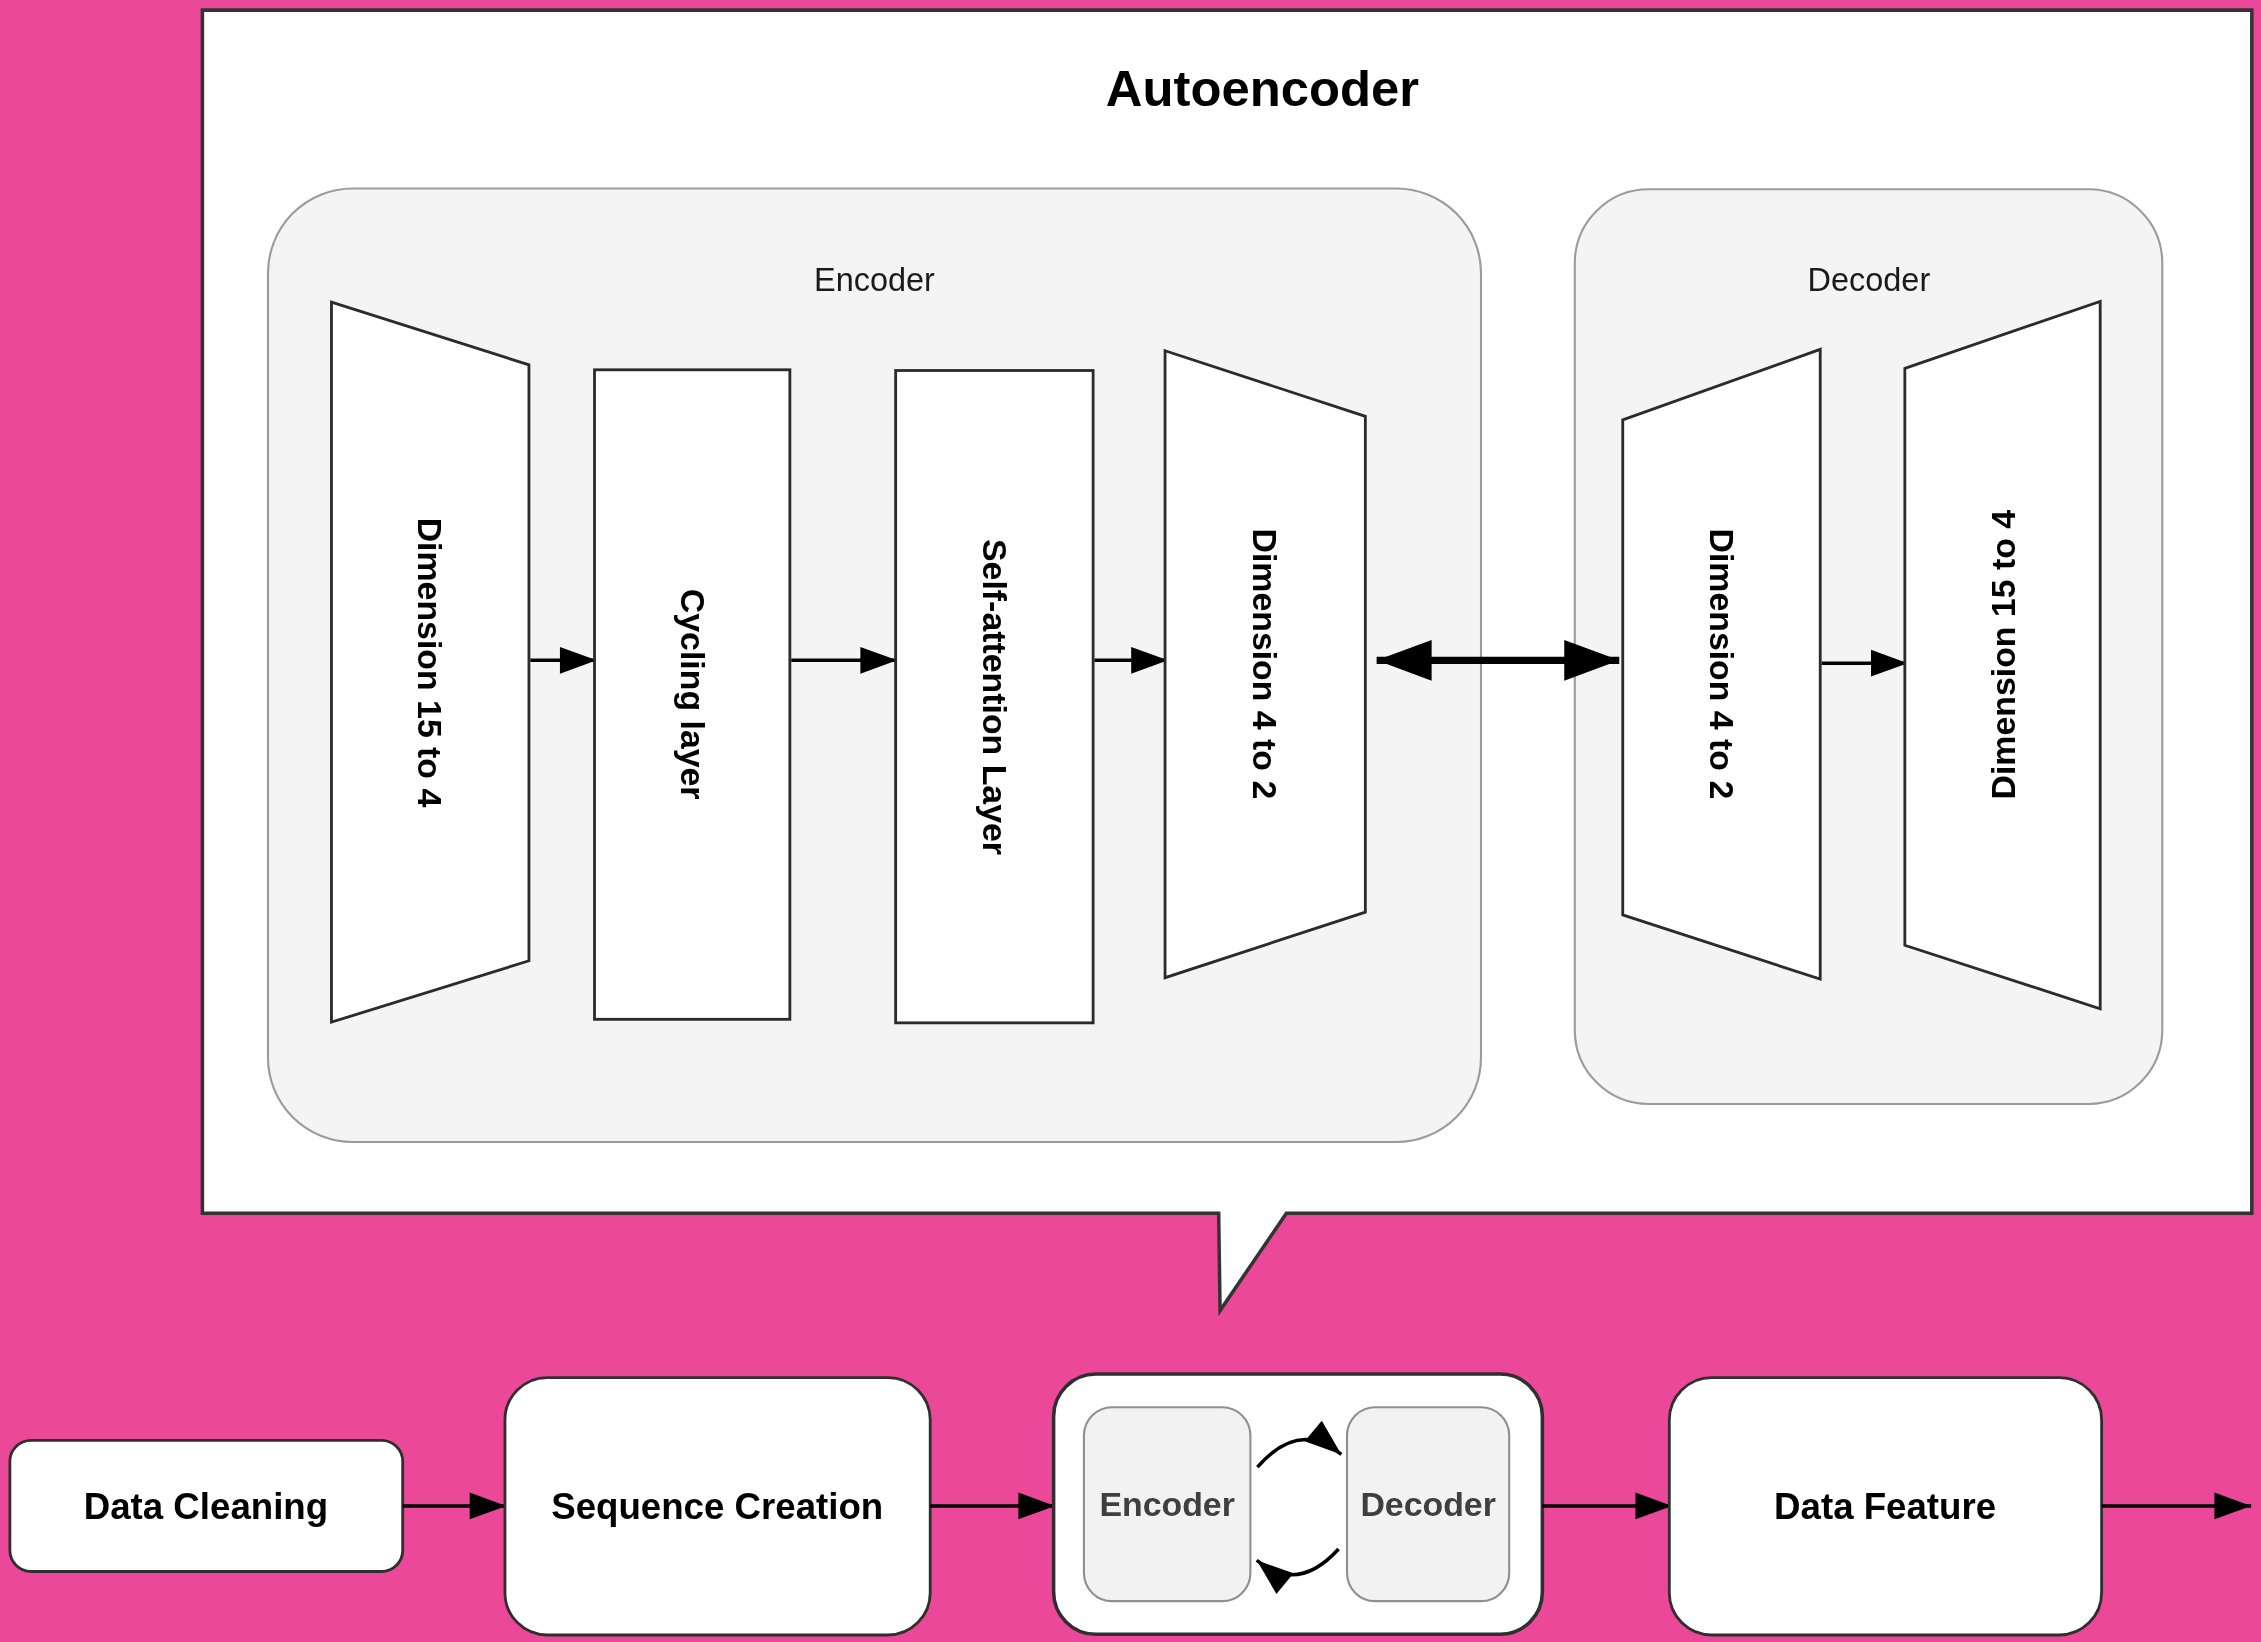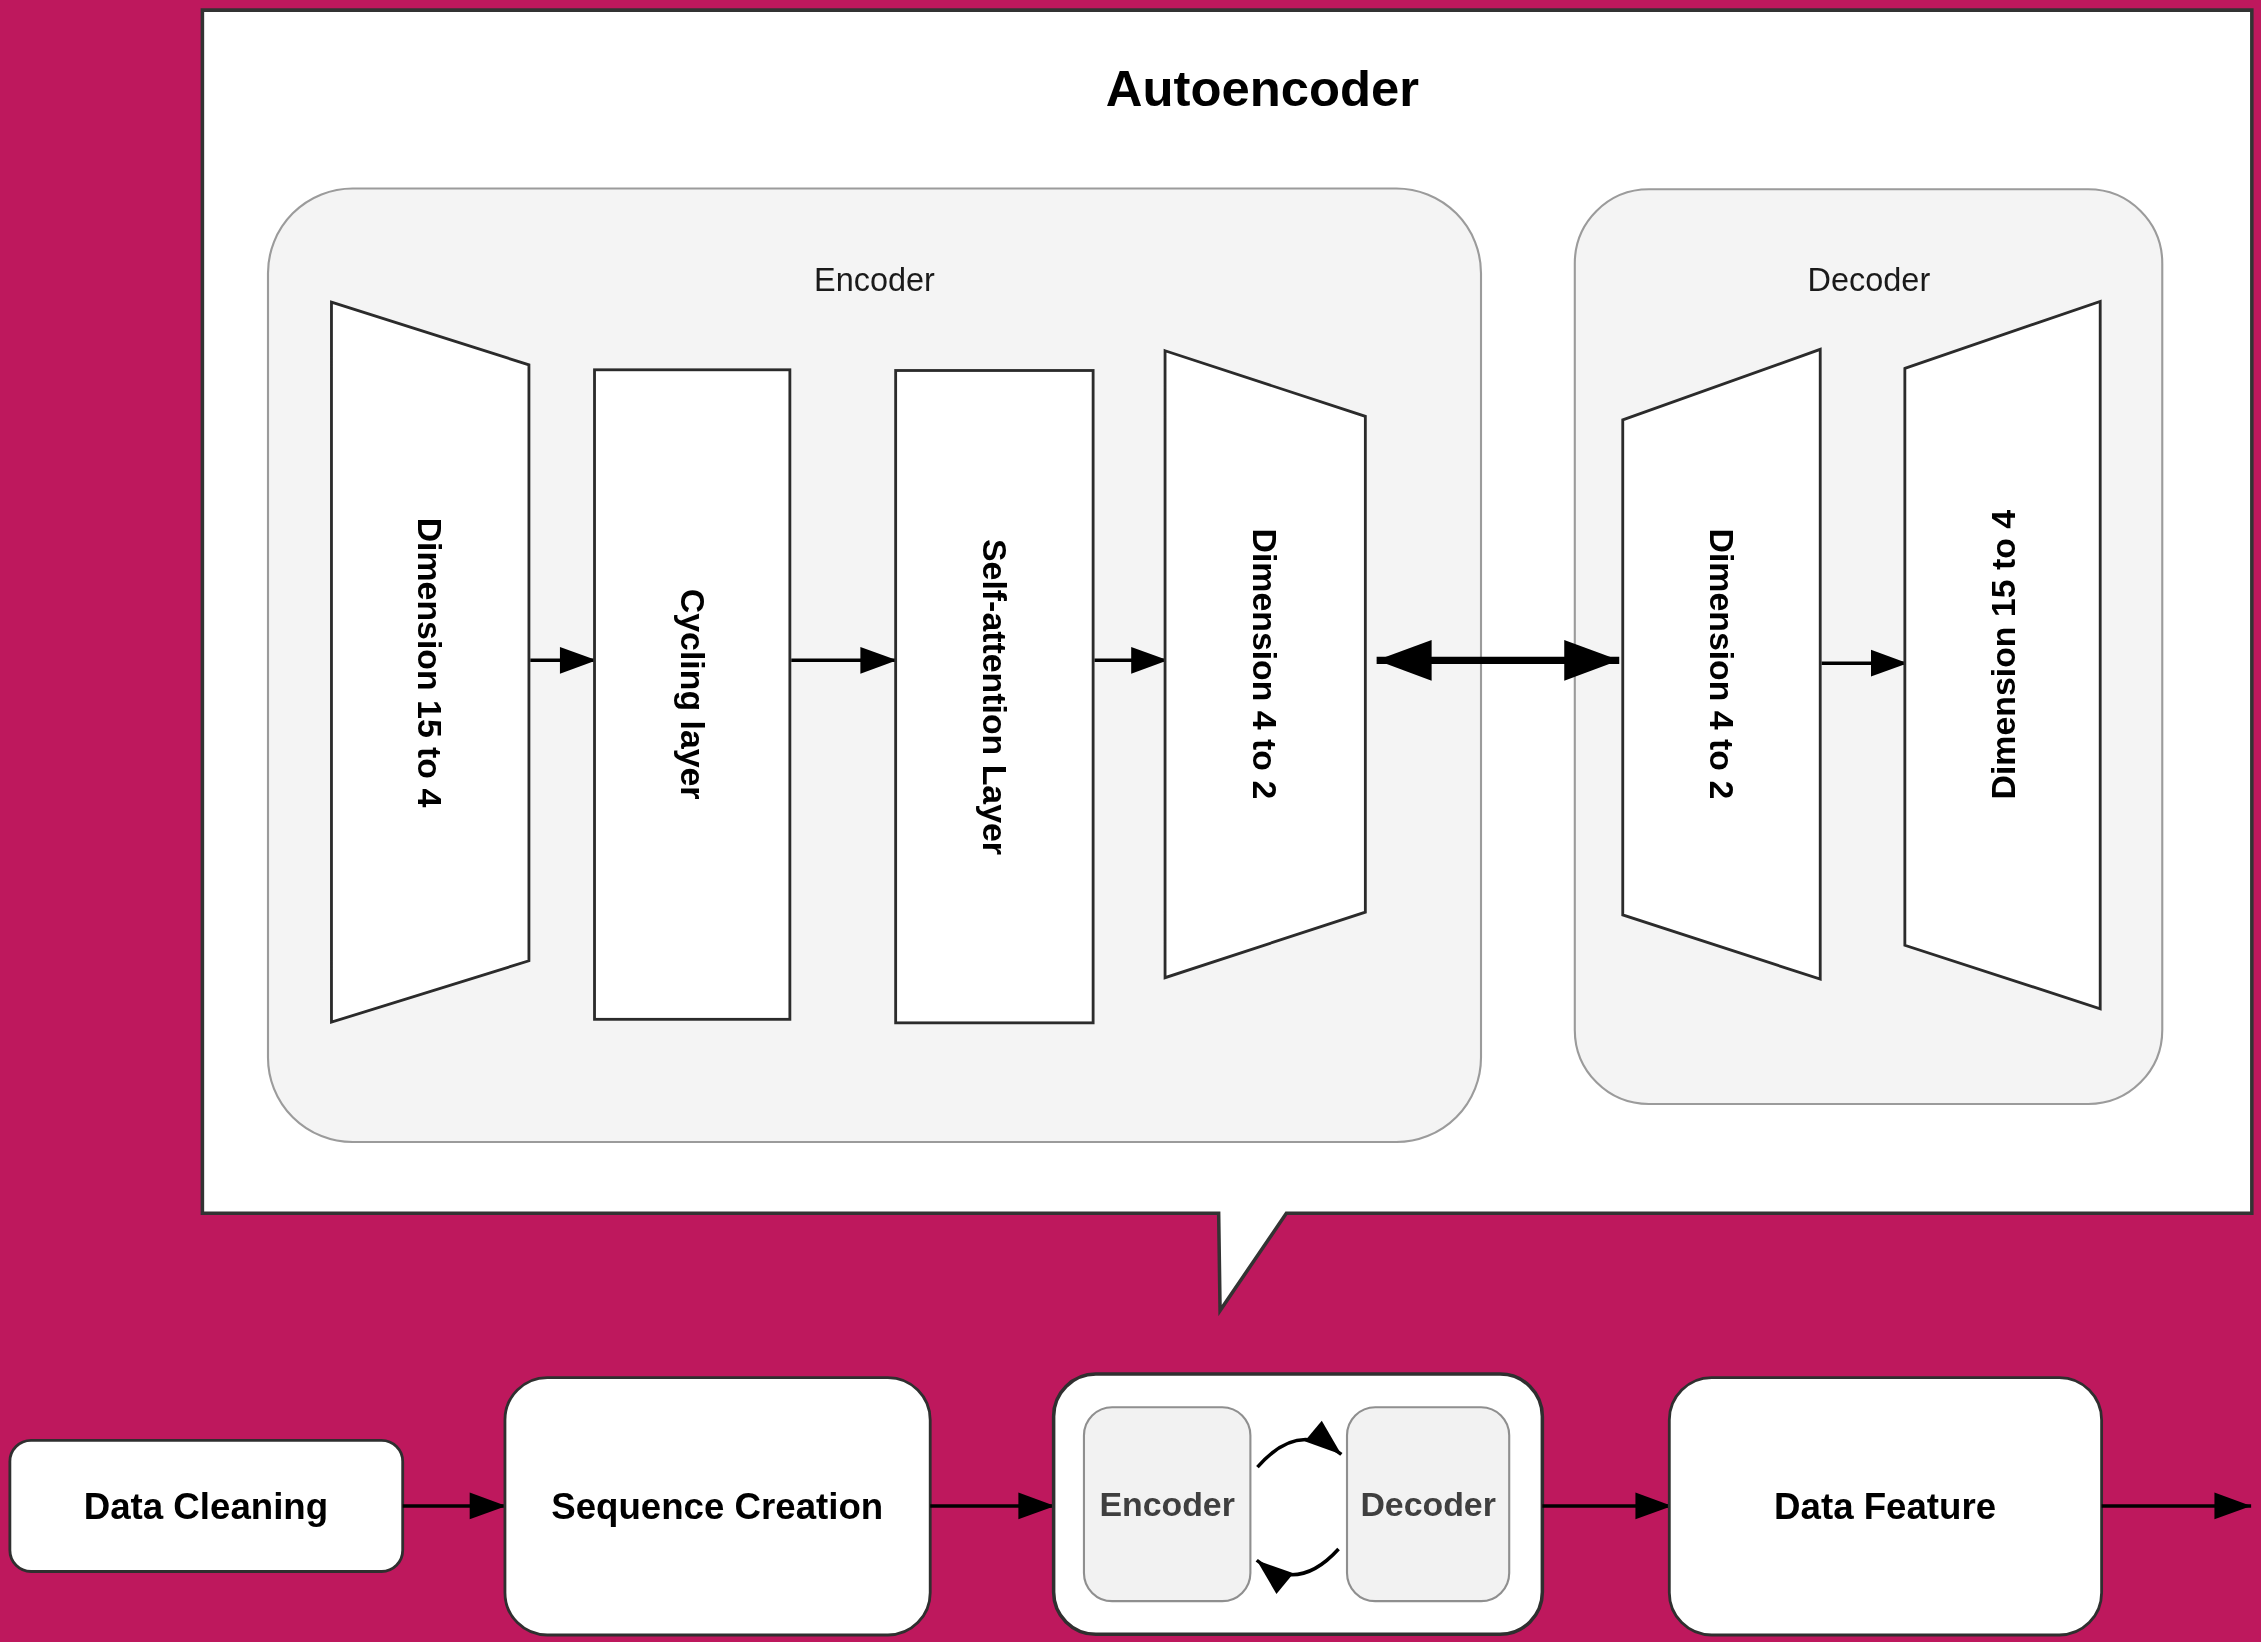--- a/index.html
+++ b/index.html
@@ -1,21 +1,21 @@
 <!DOCTYPE html>
 <html style="font-size:11.3px"><head>
 <meta charset="utf-8">
 <title>Autoencoder Diagram</title>
 <style>
   html, body { margin: 0; padding: 0; background: #ffffff; }
   .canvas {
     position: relative;
     width: 2261px;
     height: 1643px;
-    background: #be185d;
+    background: #ec4899;
     font-family: "Liberation Sans", sans-serif;
   }
   svg text {
     font-family: "Liberation Sans", sans-serif;
     fill: #000000;
   }
   .lbl-title     { font-size: 72px; font-weight: bold; }
   .lbl-container { font-size: 46px; font-weight: 500; fill: #1a1a1a; }
   .lbl-shape     { font-size: 48px; font-weight: bold; }
   .lbl-flow      { font-size: 52px; font-weight: bold; }

